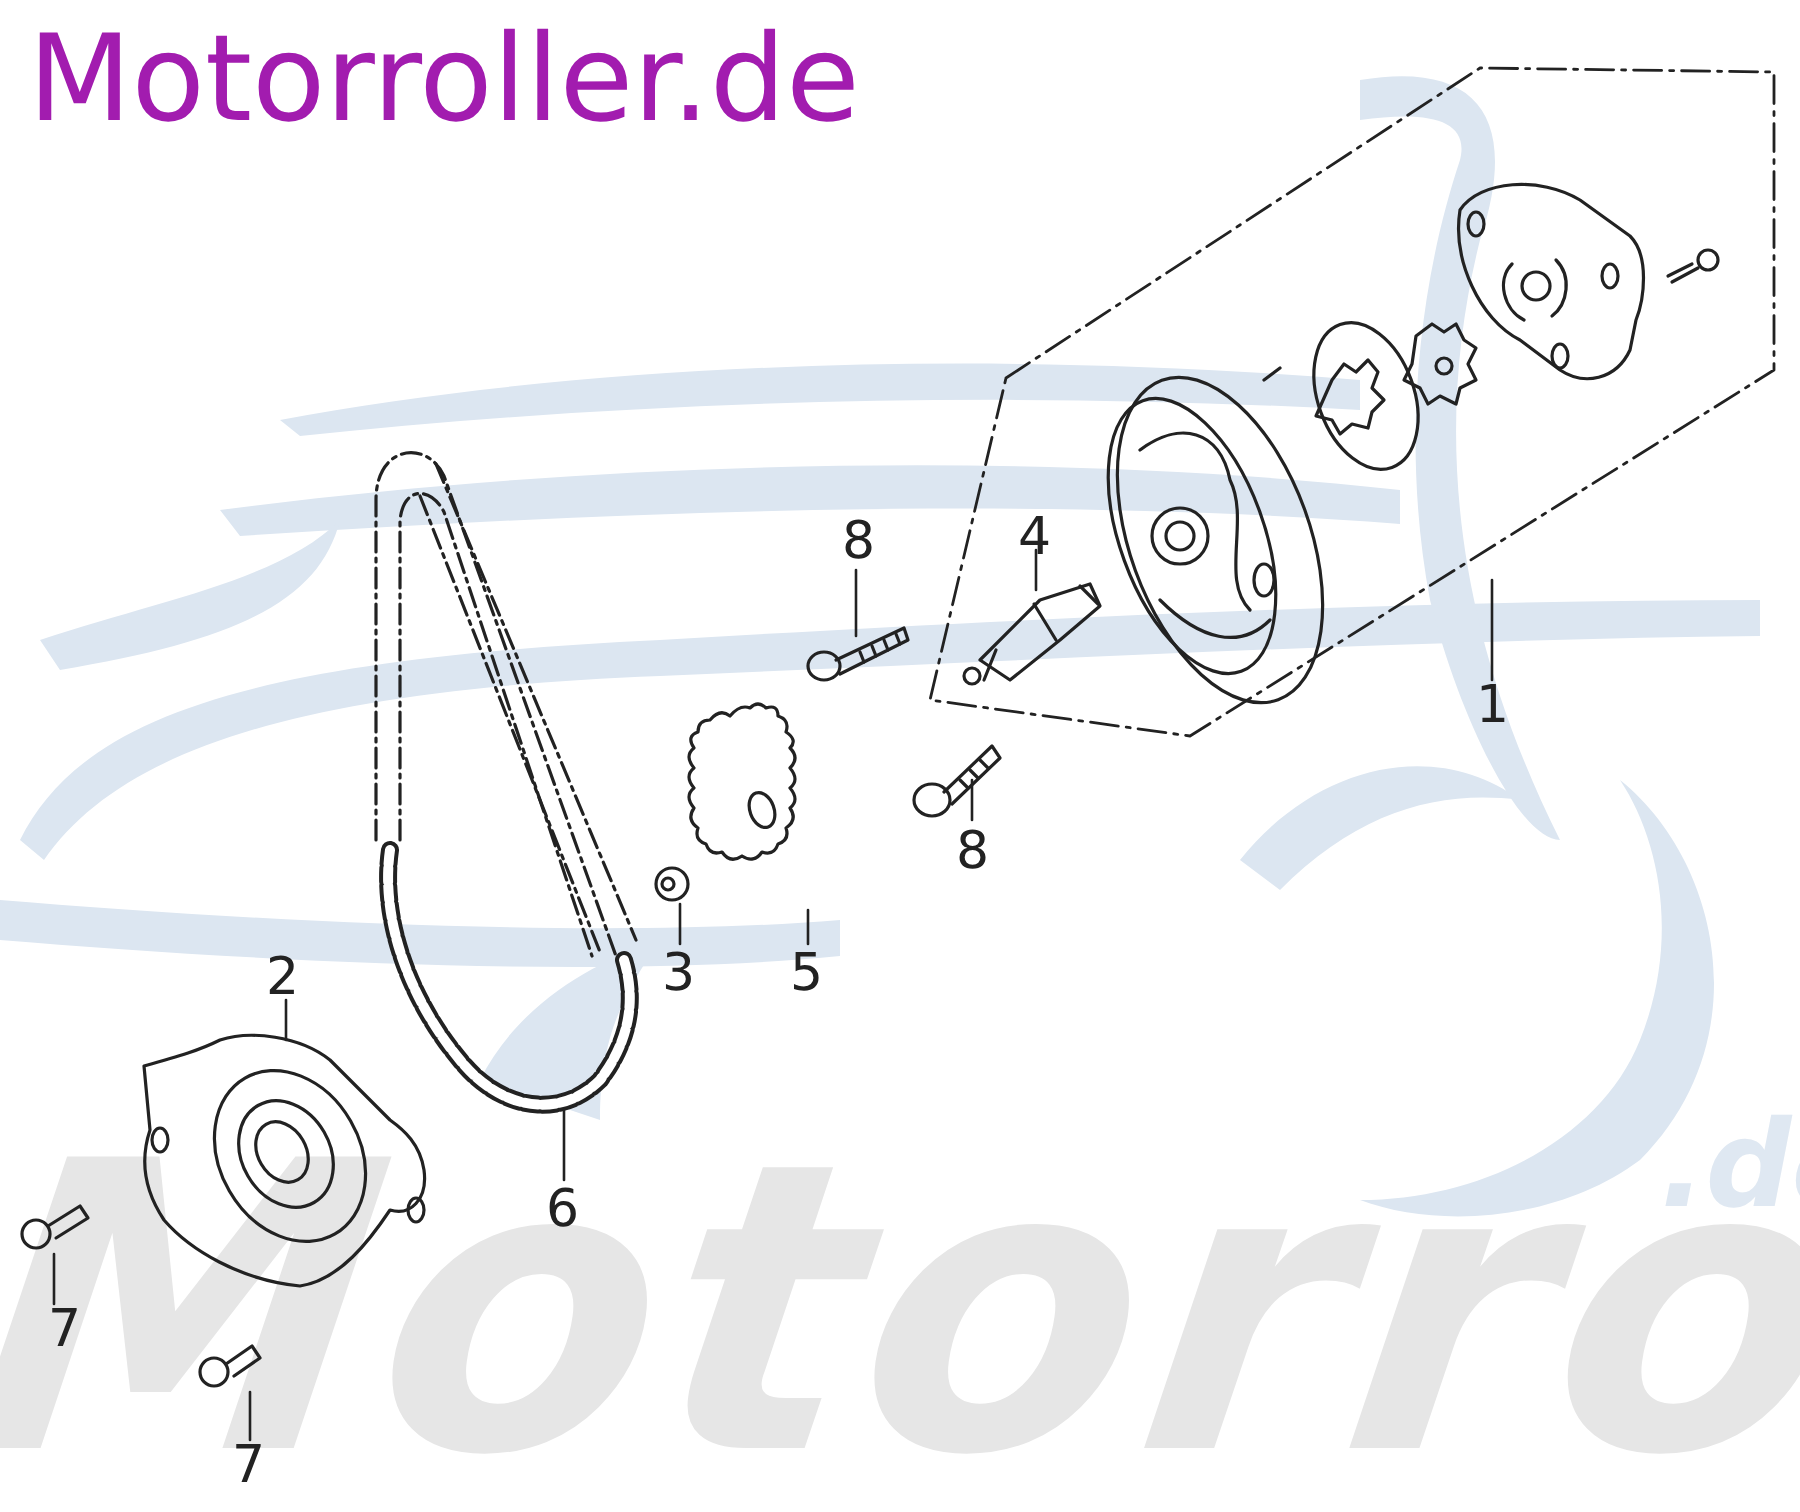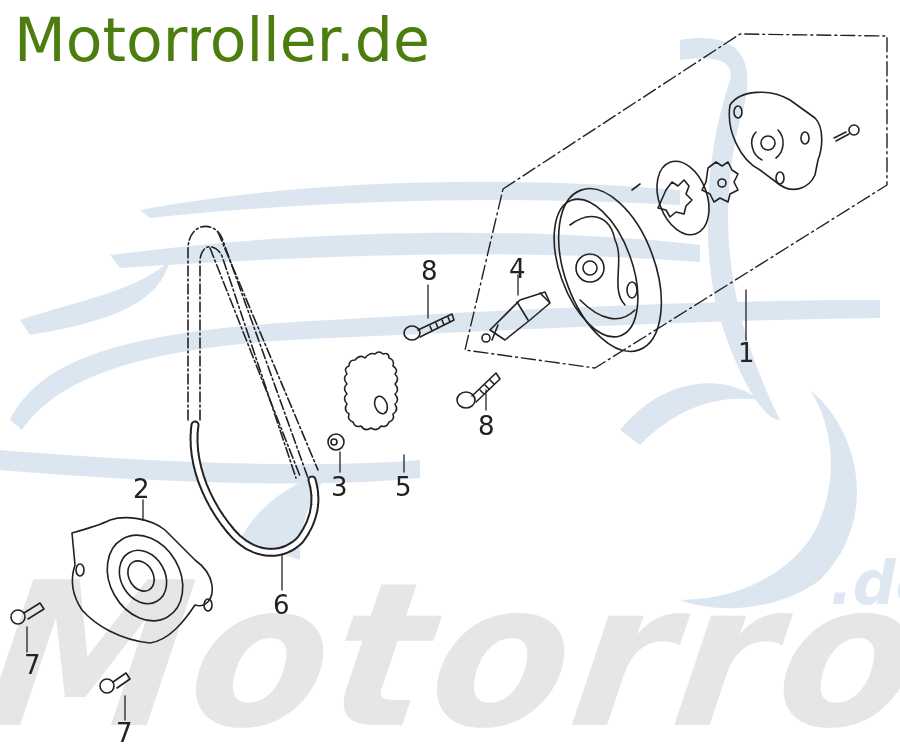--- a/index.html
+++ b/index.html
@@ -1,21 +1,21 @@
 <!DOCTYPE html>
 <html><head>
 <meta charset="utf-8">
 <style>
   html, body { margin: 0; padding: 0; }
   body { width: 900px; height: 756px; background: #ffffff; overflow: hidden; position: relative; font-family: "Liberation Sans", sans-serif; }
   .canvas { position: absolute; left: 0; top: 0; width: 900px; height: 756px; }
   .wm-top {
     position: absolute; left: 14px; top: 10px;
     font-family: "DejaVu Sans", sans-serif; font-size: 60px; font-weight: normal;
-    color: #4d7c0f; letter-spacing: 0px; line-height: 1;
+    color: #a21caf; letter-spacing: 0px; line-height: 1;
   }
   .wm-big {
     position: absolute; left: -10px; top: 556px;
     font-family: "DejaVu Sans", sans-serif; font-weight: bold; font-style: italic;
     font-size: 200px; color: #e6e6e6; letter-spacing: 4px; line-height: 1;
     transform: skewX(-8deg); white-space: nowrap;
   }
   .wm-de {
     position: absolute; left: 830px; top: 548px;
     font-family: "DejaVu Sans", sans-serif; font-style: italic; font-weight: bold;

